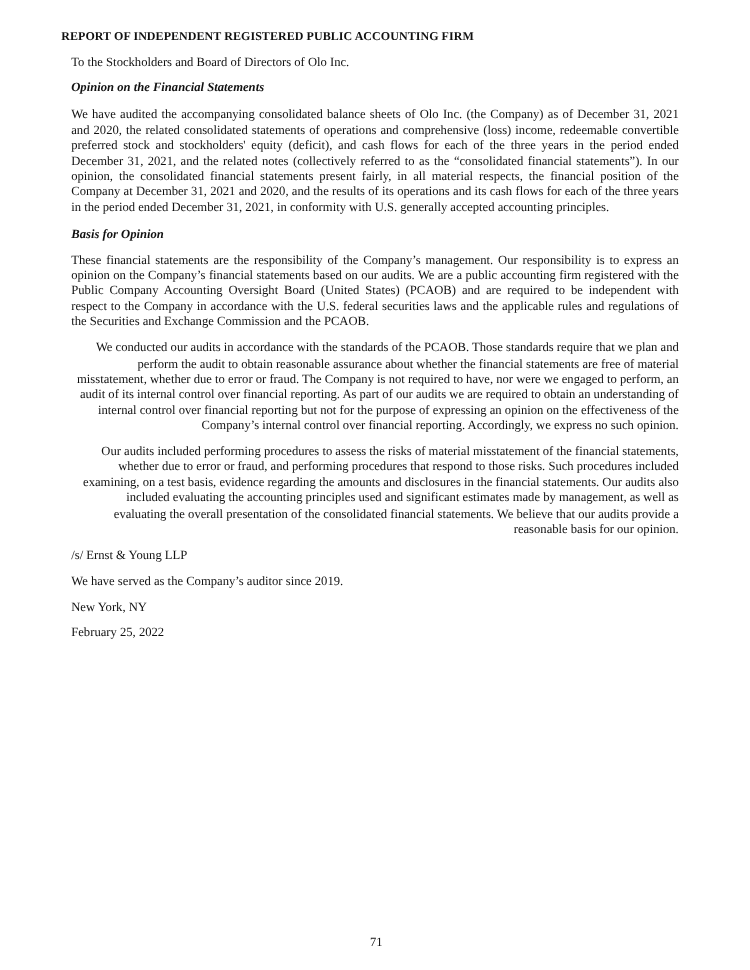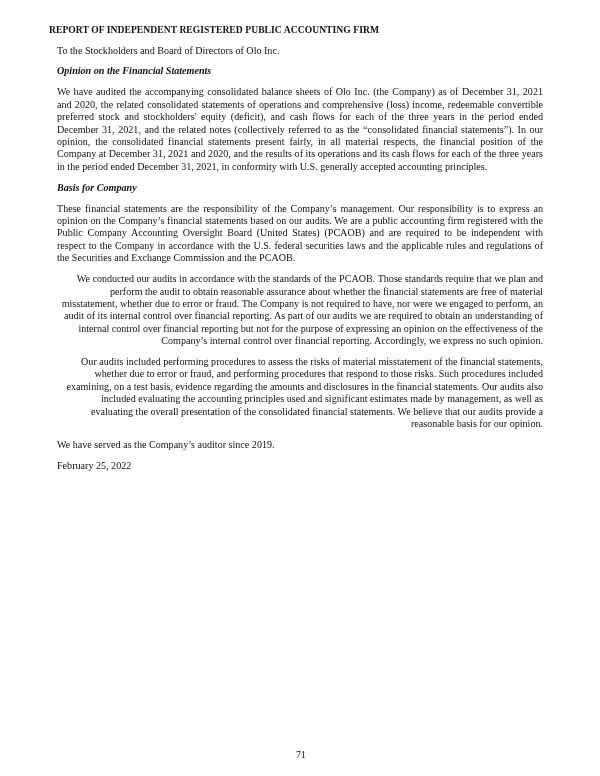--- a/index.html
+++ b/index.html
@@ -26,22 +26,24 @@
 </head>
 <body>
 
 <div class="page">
   <div class="title">REPORT OF INDEPENDENT REGISTERED PUBLIC ACCOUNTING FIRM</div>
   <p class="addressee">To the Stockholders and Board of Directors of Olo Inc.</p>
 
   <p class="heading">Opinion on the Financial Statements</p>
   <p class="body">We have audited the accompanying consolidated balance sheets of Olo Inc. (the Company) as of December 31, 2021 and 2020, the related consolidated statements of operations and comprehensive (loss) income, redeemable convertible preferred stock and stockholders' equity (deficit), and cash flows for each of the three years in the period ended December 31, 2021, and the related notes (collectively referred to as the “consolidated financial statements”). In our opinion, the consolidated financial statements present fairly, in all material respects, the financial position of the Company at December 31, 2021 and 2020, and the results of its operations and its cash flows for each of the three years in the period ended December 31, 2021, in conformity with U.S. generally accepted accounting principles.</p>
 
-  <p class="heading">Basis for Company</p>
+  <p class="heading">Basis for Opinion</p>
   <p class="body">These financial statements are the responsibility of the Company’s management. Our responsibility is to express an opinion on the Company’s financial statements based on our audits. We are a public accounting firm registered with the Public Company Accounting Oversight Board (United States) (PCAOB) and are required to be independent with respect to the Company in accordance with the U.S. federal securities laws and the applicable rules and regulations of the Securities and Exchange Commission and the PCAOB.</p>
   <p class="body left">We conducted our audits in accordance with the standards of the PCAOB. Those standards require that we plan and perform the audit to obtain reasonable assurance about whether the financial statements are free of material misstatement, whether due to error or fraud. The Company is not required to have, nor were we engaged to perform, an audit of its internal control over financial reporting. As part of our audits we are required to obtain an understanding of internal control over financial reporting but not for the purpose of expressing an opinion on the effectiveness of the Company’s internal control over financial reporting. Accordingly, we express no such opinion.</p>
   <p class="body left">Our audits included performing procedures to assess the risks of material misstatement of the financial statements, whether due to error or fraud, and performing procedures that respond to those risks. Such procedures included examining, on a test basis, evidence regarding the amounts and disclosures in the financial statements. Our audits also included evaluating the accounting principles used and significant estimates made by management, as well as evaluating the overall presentation of the consolidated financial statements. We believe that our audits provide a reasonable basis for our opinion.</p>
 
+  <p class="sig">/s/ Ernst &amp; Young LLP</p>
   <p class="sig">We have served as the Company’s auditor since 2019.</p>
+  <p>New York, NY</p>
   <p>February 25, 2022</p>
 </div>
 
 <div class="page-number">71</div>
 
 </body></html>

